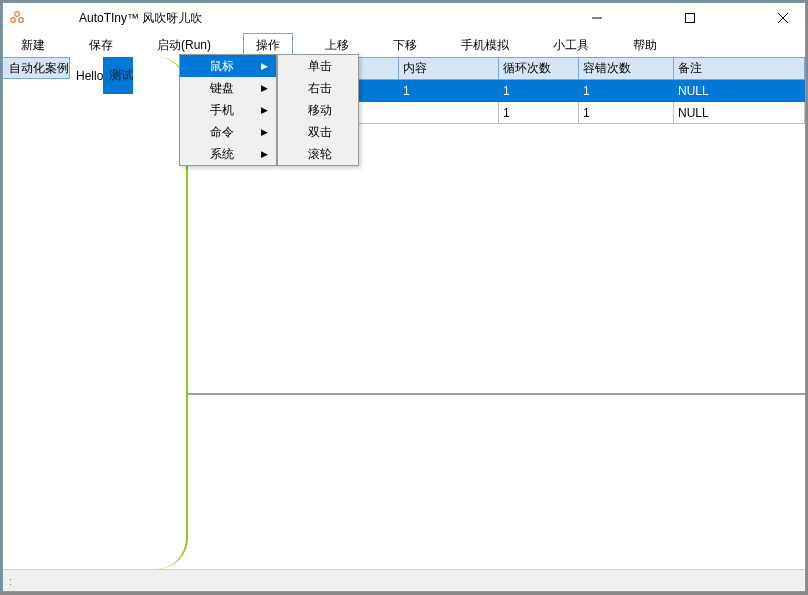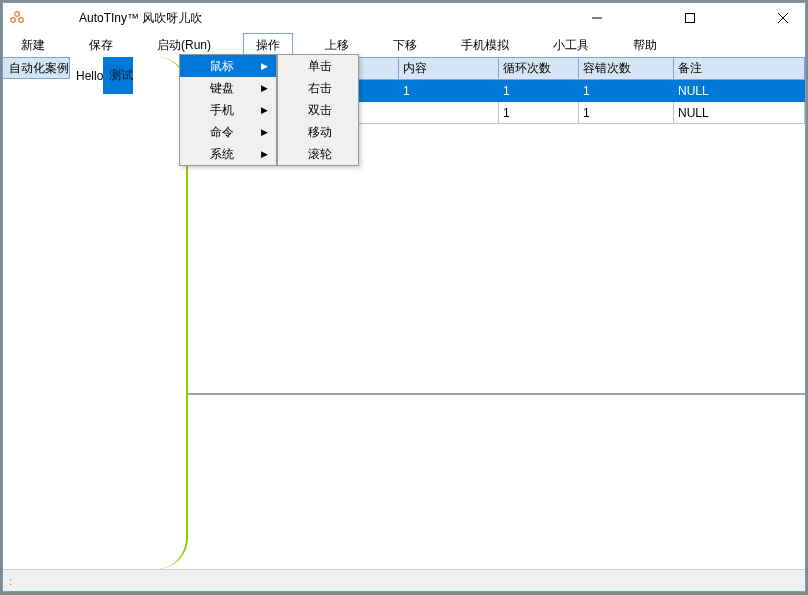--- a/index.html
+++ b/index.html
@@ -167,23 +167,23 @@
   </div>
 
   <div class="dropdown dropdown2">
     <div class="dd-item">
         <span>单击</span>
       </div>
     <div class="dd-item">
         <span>右击</span>
       </div>
     <div class="dd-item">
-        <span>双击</span>
+        <span>移动</span>
       </div>
     <div class="dd-item">
-        <span>移动</span>
+        <span>双击</span>
       </div>
     <div class="dd-item">
         <span>滚轮</span>
       </div>
   </div>
 
 </div>
 
 </body></html>

